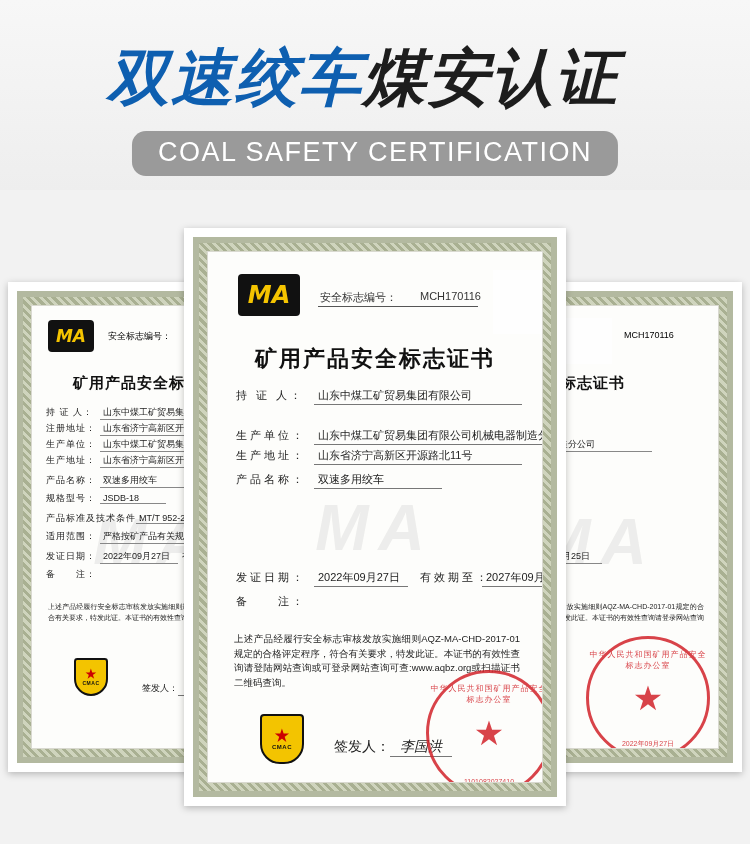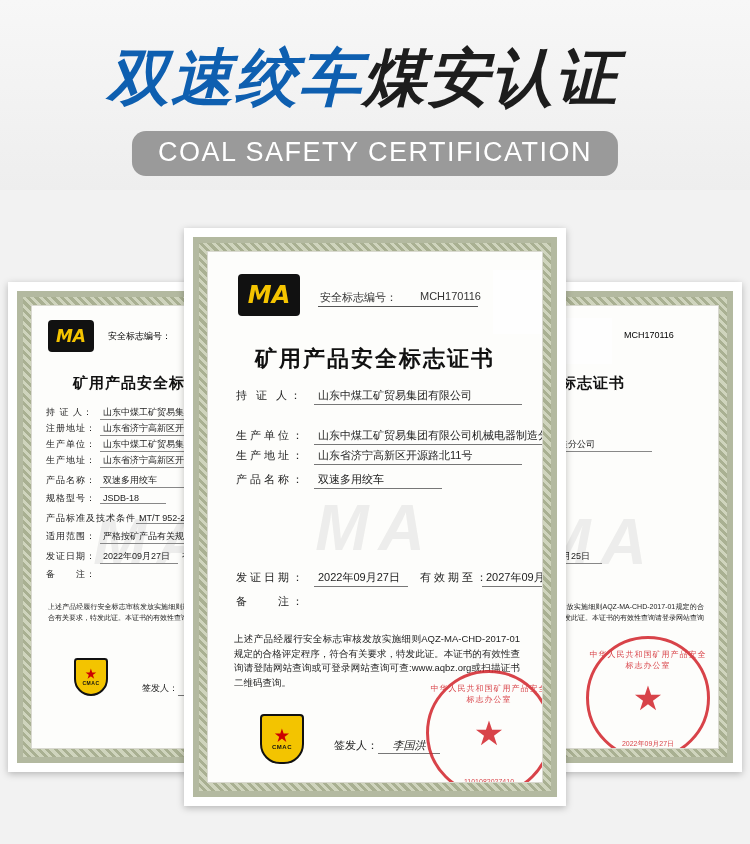--- a/index.html
+++ b/index.html
@@ -215,21 +215,21 @@
     position: absolute; left: 0; top: 10px; width: 100%;
     text-align: center; font-size: 8px; letter-spacing: 1px;
   }
   .seal .bottom-text {
     position: absolute; left: 0; bottom: 8px; width: 100%;
     text-align: center; font-size: 7px;
   }
 
   .sign {
     position: absolute;
-    font-size: 11px;
+    font-size: 14px;
     color: #222;
     white-space: nowrap;
   }
   .sign .v {
     display: inline-block;
     border-bottom: 1px solid #777;
     min-width: 62px;
     text-align: center;
     font-family: "Liberation Serif", serif;
     font-style: italic;

